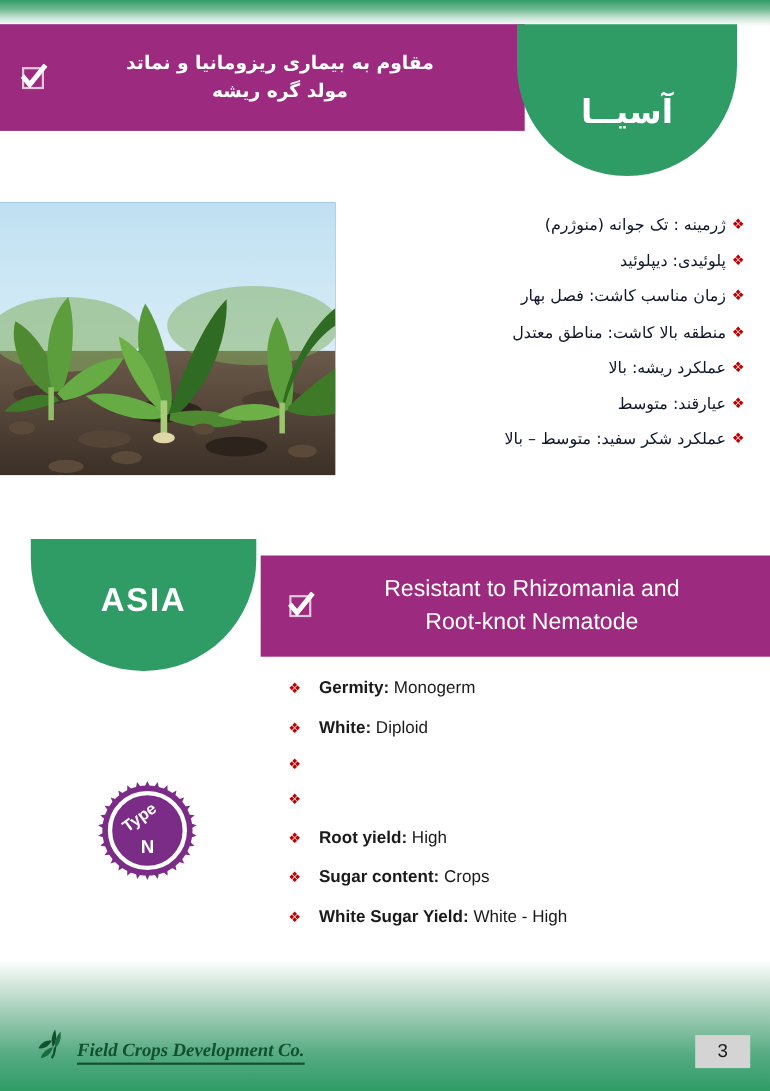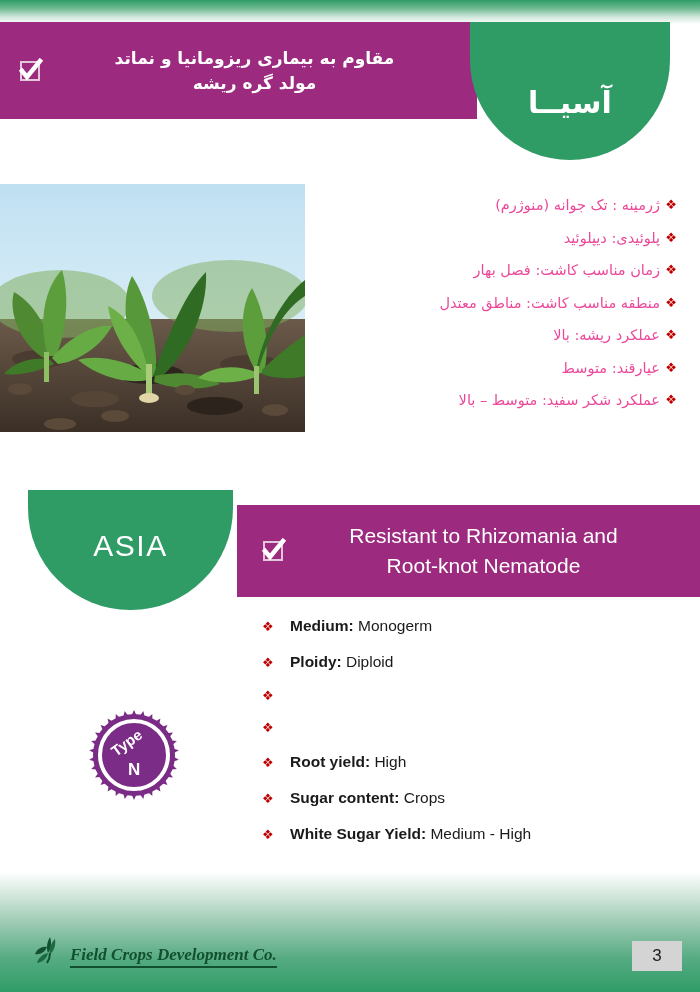--- a/index.html
+++ b/index.html
@@ -116,21 +116,21 @@
     flex: 0 0 auto;
     color: #c00000;
     font-size: 13px;
     line-height: 17px;
     width: 22px;
     text-align: center;
     font-family: "DejaVu Sans", sans-serif;
   }
   .fa-li .txt {
     flex: 1;
-    color: #ec4899;
+    color: #0f172a;
     font-family: "DejaVu Sans", sans-serif;
     font-size: 14.5px;
     line-height: 18px;
     text-align: right;
     padding-left: 8px;
   }
 
   
   .en-shield {
     position: absolute;
@@ -138,21 +138,21 @@
     width: 205px; height: 120px;
     background: #2f9c66;
     border-radius: 0 0 102px 102px;
     display: flex;
     align-items: center;
     justify-content: center;
   }
   .en-shield-label {
     color: #ffffff;
     font-size: 30px;
-    font-weight: normal;
+    font-weight: bold;
     letter-spacing: 1.5px;
     margin-bottom: 8px;
   }
   .en-header-band {
     position: absolute;
     left: 237px; top: 505px;
     width: 463px; height: 92px;
     background: #9c2a7e;
     display: flex;
     align-items: center;
@@ -340,21 +340,21 @@
   <div class="fa-li">
     <span class="bullet">❖</span>
     <span class="txt">پلوئیدی: دیپلوئید</span>
   </div>
   <div class="fa-li">
     <span class="bullet">❖</span>
     <span class="txt">زمان مناسب کاشت: فصل بهار</span>
   </div>
   <div class="fa-li">
     <span class="bullet">❖</span>
-    <span class="txt">منطقه مناسب کاشت: مناطق معتدل</span>
+    <span class="txt">منطقه بالا کاشت: مناطق معتدل</span>
   </div>
   <div class="fa-li">
     <span class="bullet">❖</span>
     <span class="txt">عملکرد ریشه: بالا</span>
   </div>
   <div class="fa-li">
     <span class="bullet">❖</span>
     <span class="txt">عیارقند: متوسط</span>
   </div>
   <div class="fa-li">
@@ -376,43 +376,43 @@
   </div>
   <div class="en-header-text">
     <span>Resistant to Rhizomania and</span><br>
     <span>Root-knot Nematode</span>
   </div>
 </div>
 
 <div class="en-list">
   <div class="en-li">
     <span class="bullet">❖</span>
-    <span class="txt"><b>Medium:</b> <span>Monogerm</span></span>
-  </div>
-  <div class="en-li">
-    <span class="bullet">❖</span>
-    <span class="txt"><b>Ploidy:</b> <span>Diploid</span></span>
+    <span class="txt"><b>Germity:</b> <span>Monogerm</span></span>
+  </div>
+  <div class="en-li">
+    <span class="bullet">❖</span>
+    <span class="txt"><b>White:</b> <span>Diploid</span></span>
   </div>
   <div class="en-li">
     <span class="bullet">❖</span>
   </div>
   <div class="en-li">
     <span class="bullet">❖</span>
   </div>
   <div class="en-li">
     <span class="bullet">❖</span>
     <span class="txt"><b>Root yield:</b> <span>High</span></span>
   </div>
   <div class="en-li">
     <span class="bullet">❖</span>
     <span class="txt"><b>Sugar content:</b> <span>Crops</span></span>
   </div>
   <div class="en-li">
     <span class="bullet">❖</span>
-    <span class="txt"><b>White Sugar Yield:</b> <span>Medium - High</span></span>
+    <span class="txt"><b>White Sugar Yield:</b> <span>White - High</span></span>
   </div>
 </div>
 
 <div class="type-seal">
   <svg width="96" height="96" viewBox="0 0 96 96">
     <g fill="#7b2c86">
       <circle cx="48" cy="48" r="41"></circle>
       <g id="spikes">
         <path d="M48 4 L51.5 11 L44.5 11 Z"></path>
       </g>

